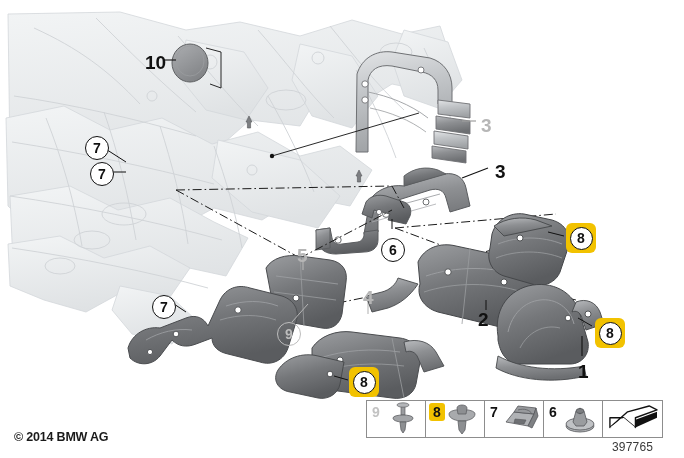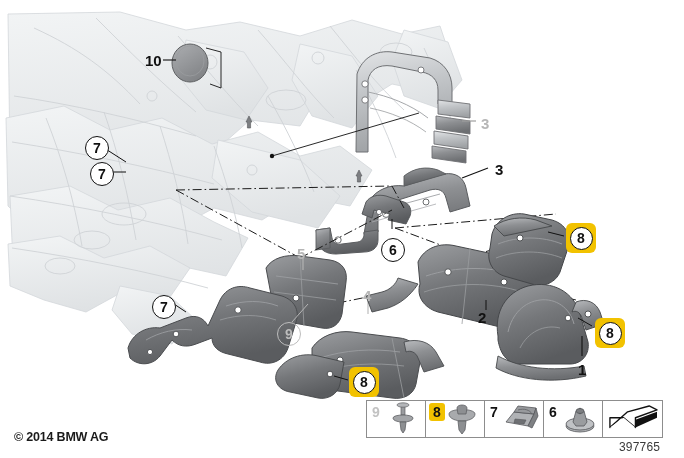--- a/index.html
+++ b/index.html
@@ -24,21 +24,21 @@
   
   .callout {
     position: absolute;
     font-family: "Liberation Sans", sans-serif;
     font-weight: bold;
     line-height: 1;
     white-space: nowrap;
     user-select: none;
   }
   .callout.plain {
-    font-size: 15px;
+    font-size: 19px;
     color: #111111;
   }
   .callout.plain.muted {
     color: #b6b6b6;
   }
   .callout.circled {
     width: 22px;
     height: 22px;
     border: 1.6px solid #111111;
     border-radius: 50%;
@@ -141,21 +141,20 @@
     height: auto;
   }
   #refnum {
     position: absolute;
     left: 612px;
     top: 440px;
     font-size: 12px;
     color: #3a3a3a;
     letter-spacing: 0.2px;
     white-space: nowrap;
-    margin-left: 7px;
   }
 </style>
 </head>
 <body>
 
 <div id="page">
 
   <svg id="artwork" viewBox="0 0 684 458" xmlns="http://www.w3.org/2000/svg">
     <defs>
       <linearGradient id="gPart" x1="0" y1="0" x2="0.3" y2="1">

